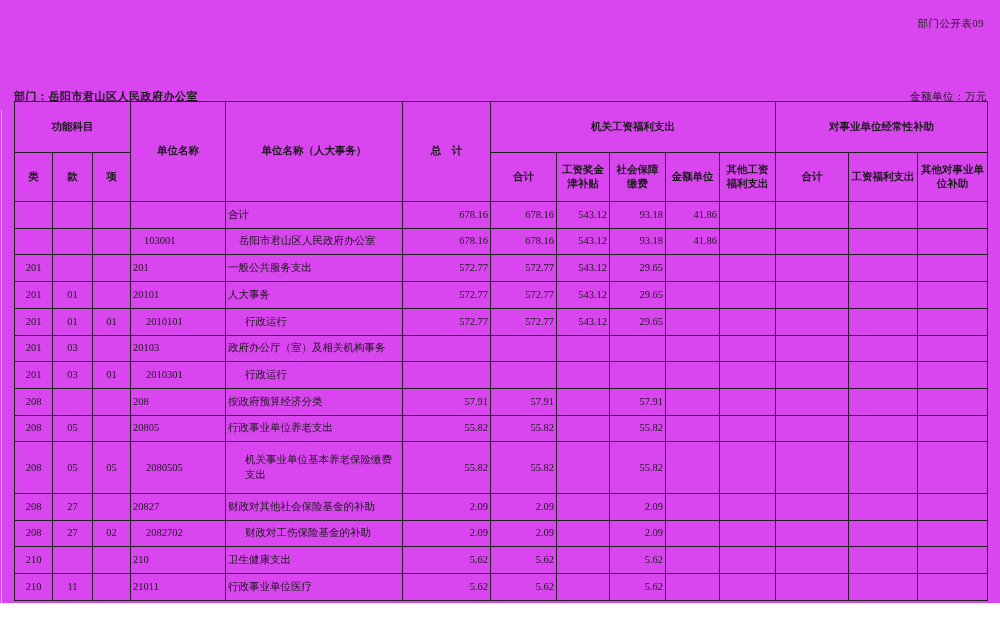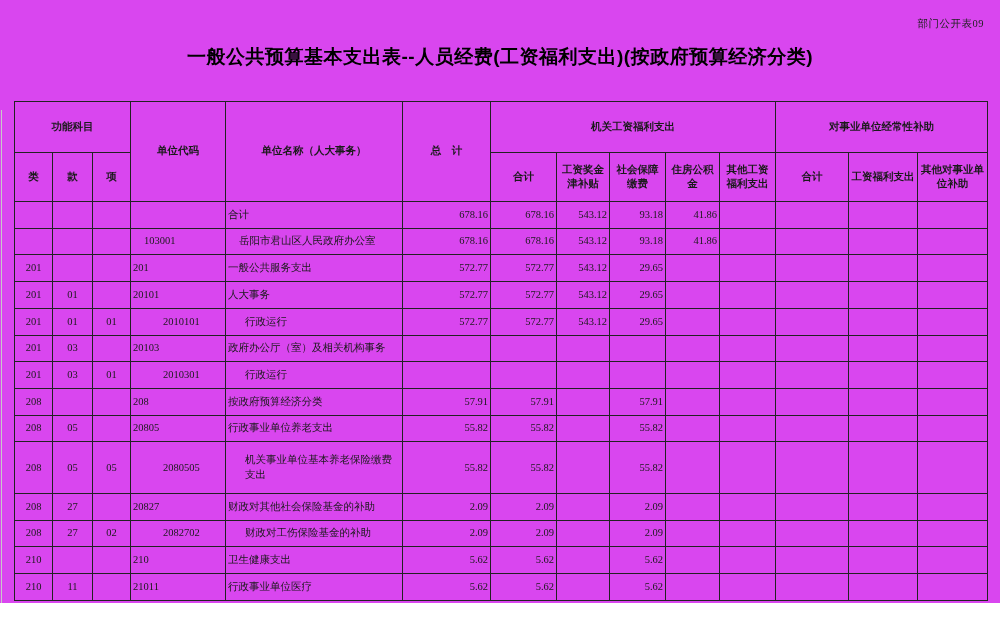--- a/index.html
+++ b/index.html
@@ -33,32 +33,35 @@
   .budget th, .budget td {
     border:1px solid #222; padding:0 2px; overflow:hidden;
     font-size:10.5px; line-height:1.35; vertical-align:middle;
   }
   .budget thead th { font-weight:bold; text-align:center; padding:2px; }
   .budget thead tr.h1 th { height:46px; }
   .budget thead tr.h2 th { height:44px; }
   .c-center { text-align:center; }
   .c-code  { text-align:left; padding-left:3px; }
   .c-code.ind1 { padding-left:13px; }
-  .c-code.ind2 { padding-left:32px; }
+  .c-code.ind2 { padding-left:15px; }
   .c-name  { text-align:left; padding-left:3px; }
   .c-name.indn1 { padding-left:13px; }
   .c-name.indn2 { padding-left:19px; }
   .c-num   { text-align:right; padding-right:4px; }
 </style>
 </head>
 <body>
 
 <div class="page">
   <div class="doc-ref">部门公开表09</div>
-  <h1 class="title">一般公共预算基本支出表--人员经费(工资福利支出)(按政府预算经济分类)</h1>
+  <div class="meta">
+    <span class="dept">部门：岳阳市君山区人民政府办公室</span>
+    <span class="unit">金额单位：万元</span>
+  </div>
   <div class="edge-line"></div>
 
   <table class="budget">
     <colgroup>
       <col style="width:38px">
         <col style="width:40px">
         <col style="width:38px">
       <col style="width:95px">
         <col style="width:177px">
         <col style="width:88px">
@@ -67,34 +70,34 @@
         <col style="width:56px">
       <col style="width:54px">
         <col style="width:56px">
       <col style="width:73px">
         <col style="width:69px">
         <col style="width:70px">
     </colgroup>
     <thead>
       <tr class="h1">
         <th colspan="3">功能科目</th>
-        <th rowspan="2">单位代码</th>
+        <th rowspan="2">单位名称</th>
         <th rowspan="2">单位名称（人大事务）</th>
         <th rowspan="2">总　计</th>
         <th colspan="5">机关工资福利支出</th>
         <th colspan="3">对事业单位经常性补助</th>
       </tr>
       <tr class="h2">
         <th>类</th>
         <th>款</th>
         <th>项</th>
         <th>合计</th>
         <th>工资奖金津补贴</th>
         <th>社会保障缴费</th>
-        <th>住房公积金</th>
+        <th>金额单位</th>
         <th>其他工资福利支出</th>
         <th>合计</th>
         <th>工资福利支出</th>
         <th>其他对事业单位补助</th>
       </tr>
     </thead>
     <tbody>
         <tr>
           <td class="c-center"></td>
           <td class="c-center"></td>

